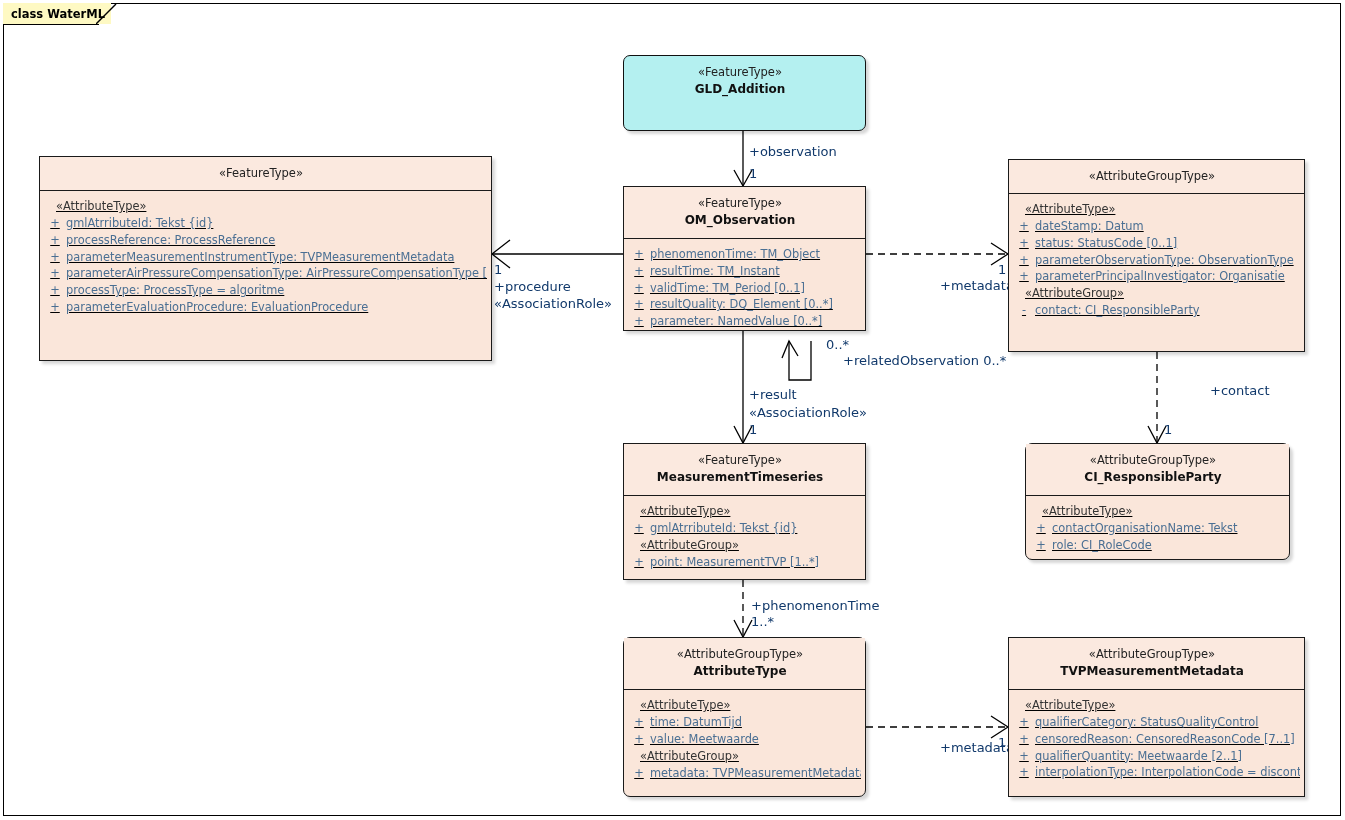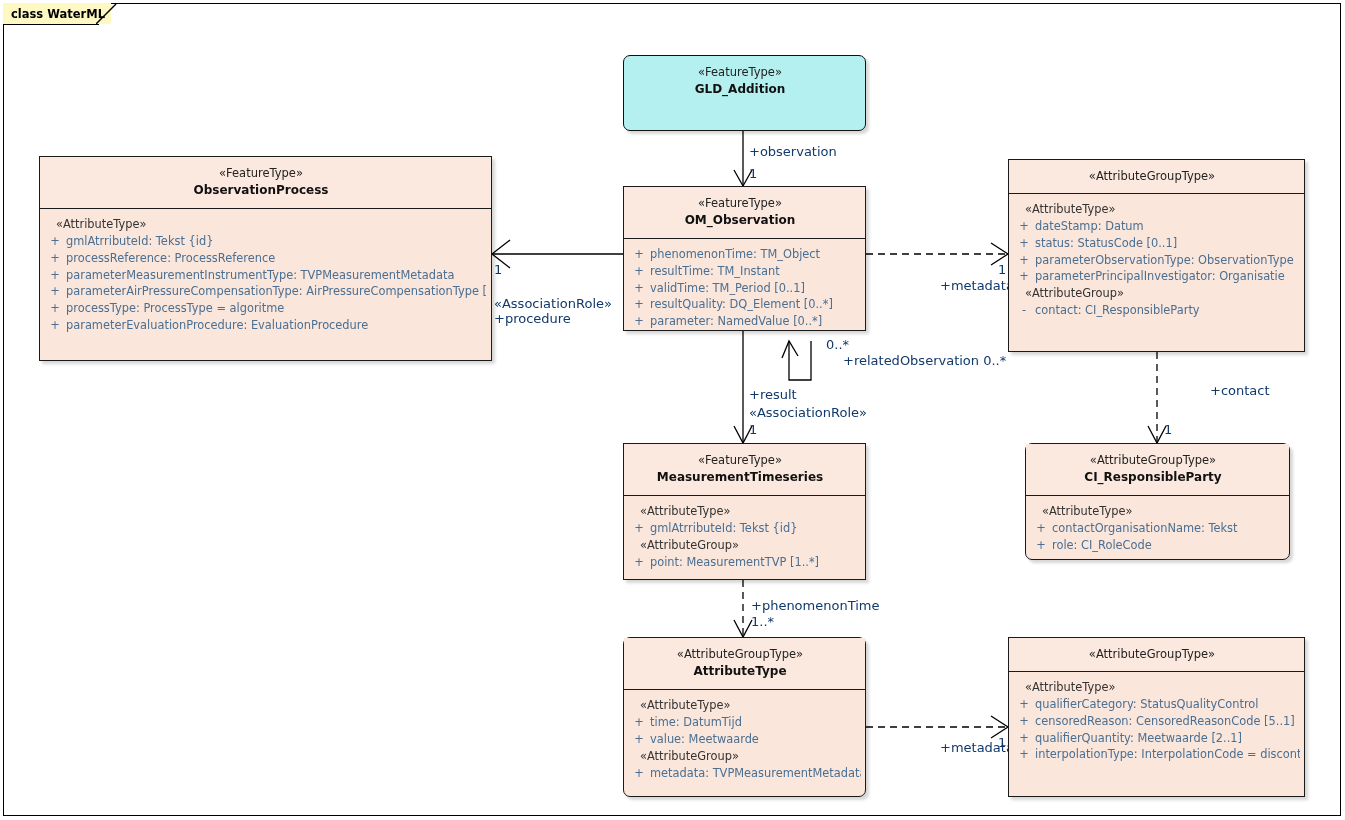--- a/index.html
+++ b/index.html
@@ -92,20 +92,21 @@
     font-size: 12px;
     font-weight: bold;
     color: #111111;
     margin-top: 2px;
   }
   .cls-sep {
     border-top: 1.3px solid #1a1a1a;
   }
   .cls-body {
     padding: 7px 4px 8px 4px;
+    text-decoration: underline;
   }
   .grp-label {
     font-size: 11.4px;
     color: #333333;
     padding: 1px 0 2px 12px;
   }
   .attr {
     display: flex;
     font-size: 11.4px;
     color: #4a6f93;
@@ -199,21 +200,21 @@
     <g>
       <line x1="866" y1="727" x2="1008" y2="727" stroke="#000000" stroke-width="1.3" stroke-dasharray="7,5"></line>
       <polyline points="991,716 1008,727 991,738" fill="none" stroke="#000000" stroke-width="1.3"></polyline>
     </g>
   </svg>
 
   <div class="elabel" style="left:749px; top:144px;">+observation</div>
   <div class="elabel mult" style="left:749px; top:166px;">1</div>
 
   <div class="elabel mult" style="left:494px; top:262px;">1</div>
-  <div class="elabel" style="left:494px; top:279px;margin-top:32px;">+procedure</div>
+  <div class="elabel" style="left:494px; top:279px;">+procedure</div>
   <div class="elabel stereo" style="left:494px; top:296px;">«AssociationRole»</div>
 
   <div class="elabel mult" style="left:998px; top:262px;">1</div>
   <div class="elabel" style="left:940px; top:278px;">+metadata</div>
 
   <div class="elabel mult" style="left:826px; top:337px;">0..*</div>
   <div class="elabel" style="left:843px; top:353px;">+relatedObservation 0..*</div>
 
   <div class="elabel" style="left:749px; top:387px;">+result</div>
   <div class="elabel stereo" style="left:749px; top:405px;">«AssociationRole»</div>
@@ -231,21 +232,20 @@
   <div class="cls rounded highlight" style="left:623px; top:55px; width:243px; height:76px;">
     <div class="cls-head">
       <div class="cls-stereo">«FeatureType»</div>
       <div class="cls-name">GLD_Addition</div>
     </div>
   </div>
 
   <div class="cls" style="left:39px; top:156px; width:453px; height:205px;">
     <div class="cls-head">
       <div class="cls-stereo">«FeatureType»</div>
-      <div class="cls-name">ObservationProcess</div>
     </div>
     <div class="cls-sep"></div>
     <div class="cls-body">
       <div class="grp-label">«AttributeType»</div>
       <div class="attr">
           <span class="vis">+</span>
           <span class="txt">gmlAtrributeId: Tekst {id}</span>
         </div>
       <div class="attr">
           <span class="vis">+</span>
@@ -390,31 +390,32 @@
       <div class="attr">
           <span class="vis">+</span>
           <span class="txt">metadata: TVPMeasurementMetadata</span>
         </div>
     </div>
   </div>
 
   <div class="cls" style="left:1008px; top:637px; width:297px; height:160px;">
     <div class="cls-head">
       <div class="cls-stereo">«AttributeGroupType»</div>
+      <div class="cls-name">TVPMeasurementMetadata</div>
     </div>
     <div class="cls-sep"></div>
     <div class="cls-body">
       <div class="grp-label">«AttributeType»</div>
       <div class="attr">
           <span class="vis">+</span>
           <span class="txt">qualifierCategory: StatusQualityControl</span>
         </div>
       <div class="attr">
           <span class="vis">+</span>
-          <span class="txt">censoredReason: CensoredReasonCode [5..1]</span>
+          <span class="txt">censoredReason: CensoredReasonCode [7..1]</span>
         </div>
       <div class="attr">
           <span class="vis">+</span>
           <span class="txt">qualifierQuantity: Meetwaarde [2..1]</span>
         </div>
       <div class="attr">
           <span class="vis">+</span>
           <span class="txt">interpolationType: InterpolationCode = discontinu</span>
         </div>
     </div>

